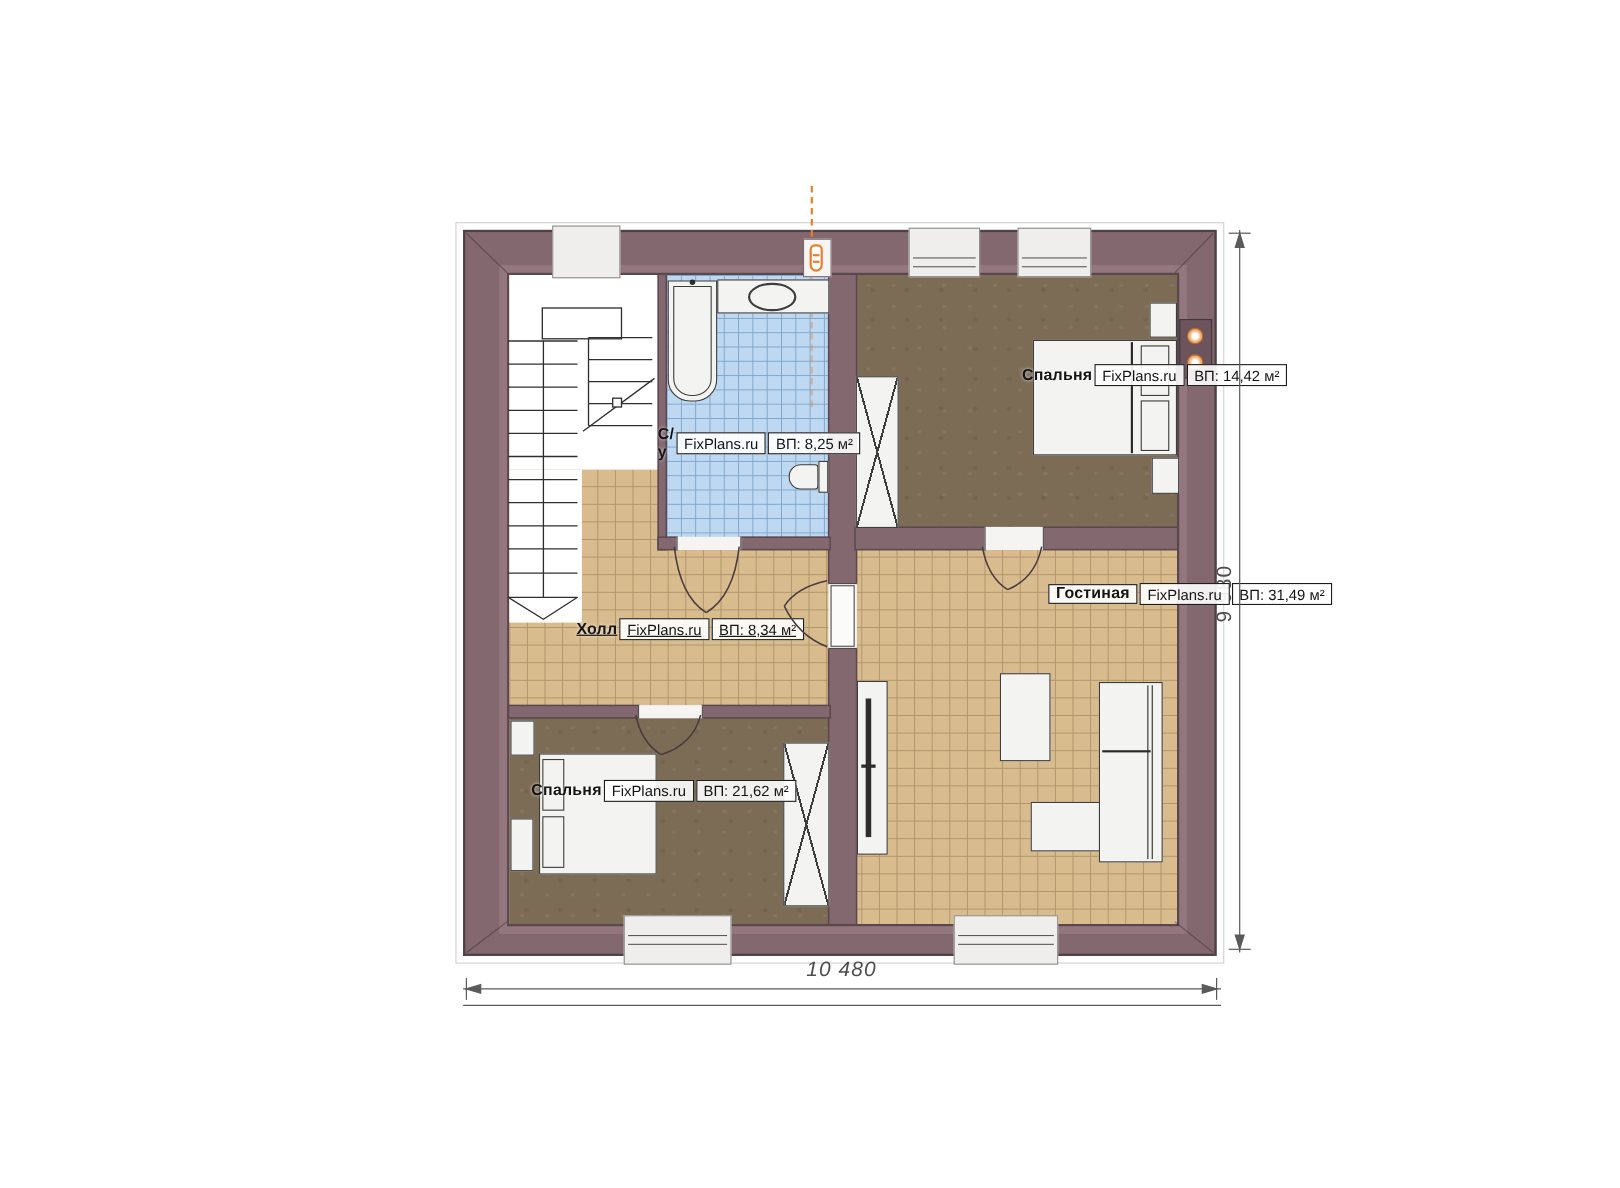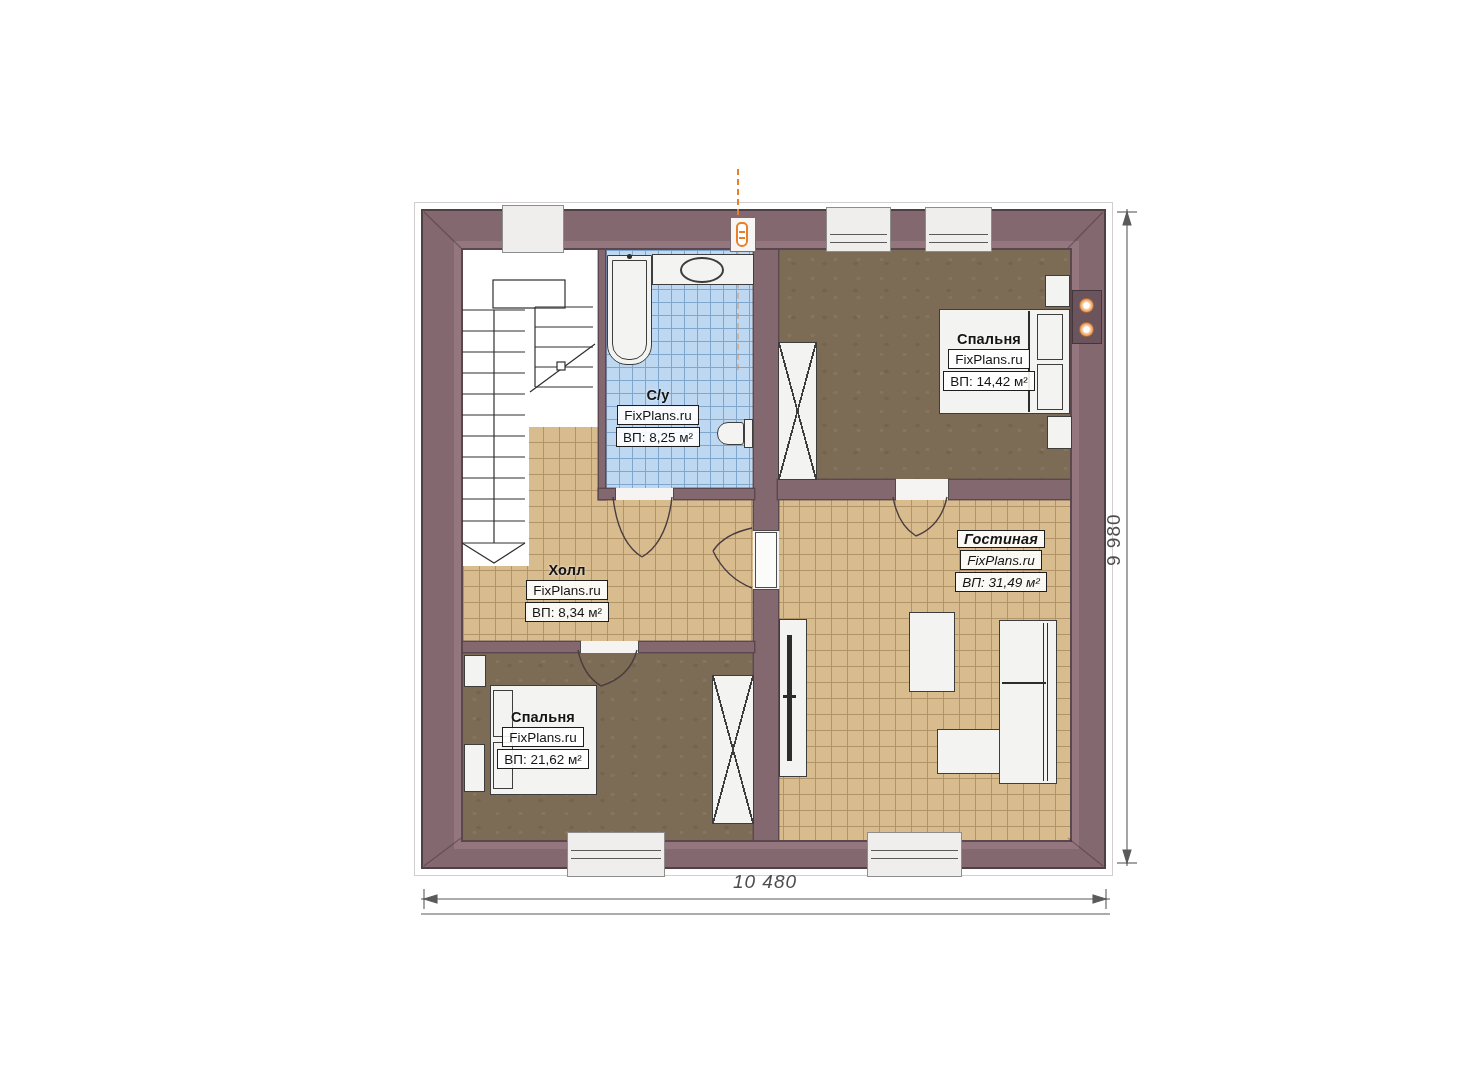--- a/index.html
+++ b/index.html
@@ -44,21 +44,21 @@
 
   
   .furn{background:#f3f3f1;border:1.5px solid #3d3d3d;z-index:20;}
   .thin{border-width:1.2px;}
   .cross-bg{background-image:
      linear-gradient(to top right,transparent calc(50% - 0.9px),#3d3d3d calc(50% - 0.9px),#3d3d3d calc(50% + 0.9px),transparent calc(50% + 0.9px)),
      linear-gradient(to bottom right,transparent calc(50% - 0.9px),#3d3d3d calc(50% - 0.9px),#3d3d3d calc(50% + 0.9px),transparent calc(50% + 0.9px));}
   .dline{background:#2c2c2c;position:absolute;}
 
   
-  .room-label{position:absolute;display:flex;flex-direction:column;align-items:center;
+  .room-label{position:absolute;display:flex;flex-direction:row;align-items:center;
       gap:2px;z-index:30;width:120px;}
   .rname{font-weight:bold;font-size:14.5px;color:#141414;letter-spacing:.2px;text-shadow:0 0 3px rgba(255,255,255,.8);}
   .rname.boxed{background:rgba(255,255,255,.9);border:1.6px solid #1d1d1d;padding:0 6px;text-shadow:none;}
   .lbox{background:rgba(255,255,255,.9);border:1.6px solid #1d1d1d;font-size:13.5px;
       padding:0.5px 6px;color:#141414;white-space:nowrap;line-height:17px;}
 
   
   .lamp{width:15px;height:15px;border-radius:50%;border:1px solid #b86a2a;
      background:radial-gradient(circle,#ffffff 28%,#f0b27a 55%,#dd8438 100%);z-index:21;}
   #flue-panel{background:#6b545c;border:1.4px solid #43363c;z-index:11;}
@@ -167,26 +167,26 @@
   <div class="room-label" style="left:175px;top:176px;">
     <div class="rname">С/у</div>
     <div class="lbox">FixPlans.ru</div>
     <div class="lbox">ВП: 8,25 м²</div>
   </div>
   <div class="room-label" style="left:506px;top:120px;">
     <div class="rname">Спальня</div>
     <div class="lbox">FixPlans.ru</div>
     <div class="lbox">ВП: 14,42 м²</div>
   </div>
-  <div class="room-label" style="left:518px;top:319px;font-style:italic;">
+  <div class="room-label" style="left:530px;top:319px;">
     <div class="rname boxed">Гостиная</div>
     <div class="lbox">FixPlans.ru</div>
     <div class="lbox">ВП: 31,49 м²</div>
   </div>
-  <div class="room-label" style="left:84px;top:351px;">
+  <div class="room-label" style="left:101px;top:351px;text-decoration:underline;">
     <div class="rname">Холл</div>
     <div class="lbox">FixPlans.ru</div>
     <div class="lbox">ВП: 8,34 м²</div>
   </div>
   <div class="room-label" style="left:60px;top:498px;">
     <div class="rname">Спальня</div>
     <div class="lbox">FixPlans.ru</div>
     <div class="lbox">ВП: 21,62 м²</div>
   </div>
 </div>

